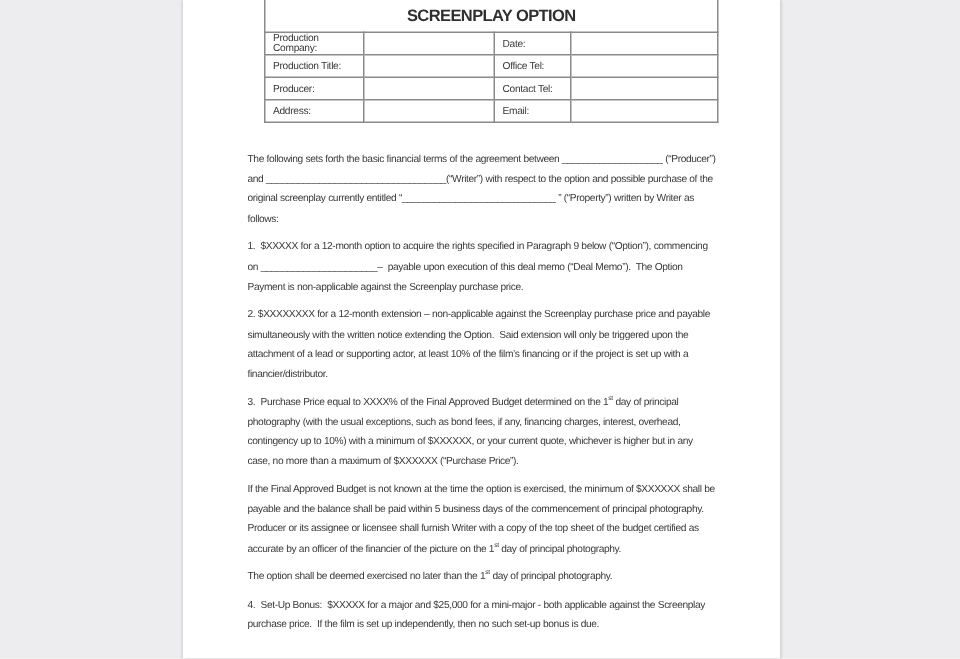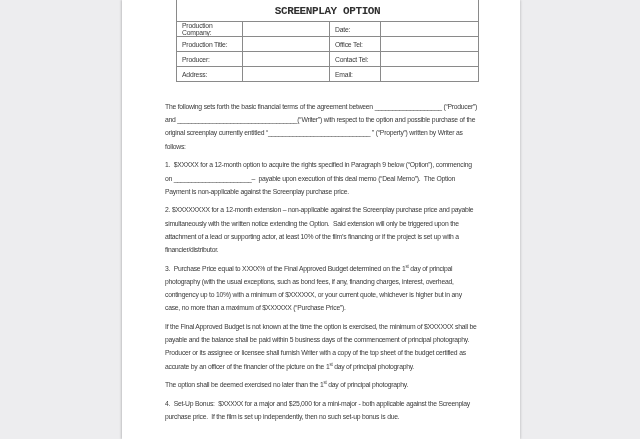--- a/index.html
+++ b/index.html
@@ -35,21 +35,20 @@
   table.form-table th {
     border-top: none;
     height: 21px;
     text-align: center;
     font-weight: bold;
     font-size: 11px;
     letter-spacing: -0.4px;
     color: #2f2f2f;
     padding: 0;
     vertical-align: middle;
-    font-family: Liberation Mono, monospace;
   }
   table.form-table td {
     height: 14px;
     font-size: 6.8px;
     letter-spacing: -0.2px;
     vertical-align: middle;
   }
   .body-text {
     position: absolute; left: 43px; top: 100px;
     width: 313px;

